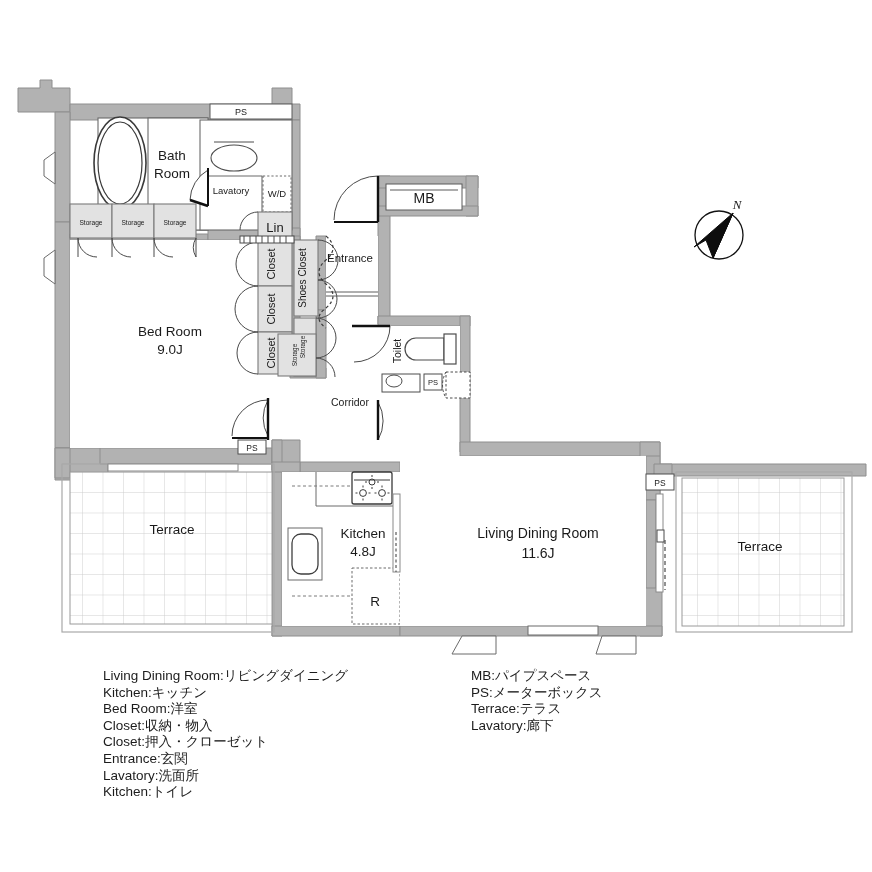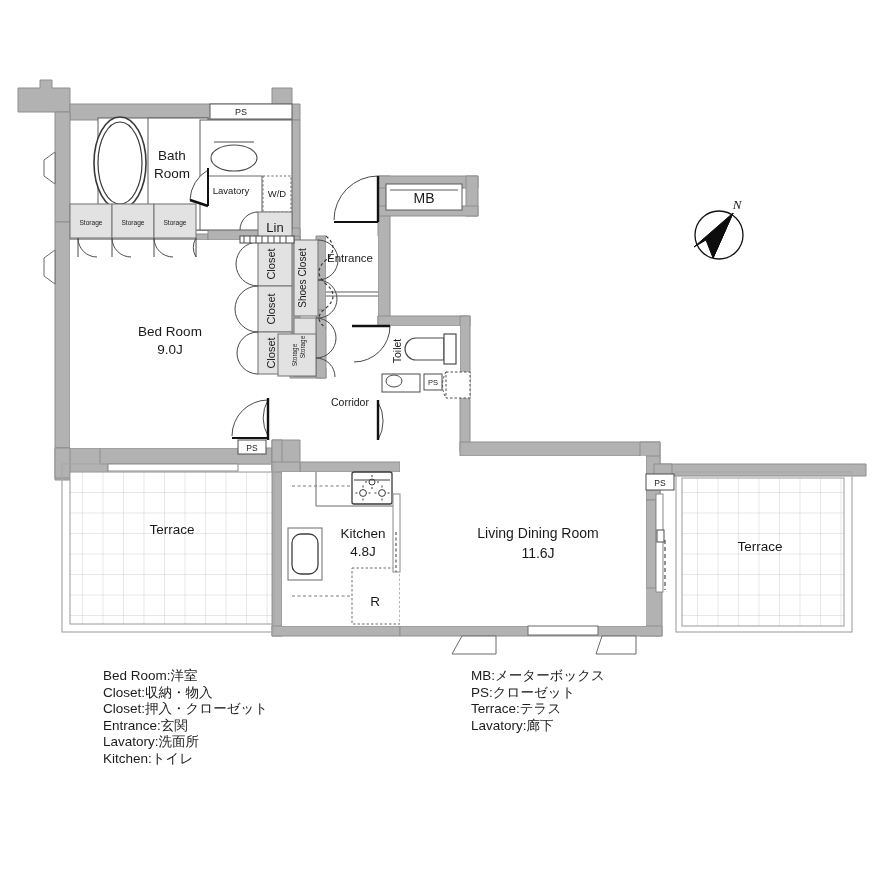--- a/index.html
+++ b/index.html
@@ -386,28 +386,30 @@
       <circle cx="719" cy="235" r="24" fill="#ffffff" stroke="#111111" stroke-width="1.3"></circle>
       <path d="M 733,213 L 713,258 L 706,240 L 694,247 Z" fill="#0d0d0d" stroke="#0d0d0d" stroke-width="1"></path>
       <path d="M 733,213 L 713,258 L 721,240 Z" fill="#ffffff" stroke="#0d0d0d" stroke-width="1"></path>
       <text class="compass-n" x="737" y="209">N</text>
     </g>
 
   </svg>
 
   <div class="legend">
     <div class="legend-col col1">
+      <div class="legend-line">Living Dining Room:リビングダイニング</div>
+      <div class="legend-line">Kitchen:キッチン</div>
       <div class="legend-line">Bed Room:洋室</div>
       <div class="legend-line">Closet:収納・物入</div>
       <div class="legend-line">Closet:押入・クローゼット</div>
       <div class="legend-line">Entrance:玄関</div>
       <div class="legend-line">Lavatory:洗面所</div>
       <div class="legend-line">Kitchen:トイレ</div>
     </div>
     <div class="legend-col col2">
-      <div class="legend-line">MB:メーターボックス</div>
-      <div class="legend-line">PS:クローゼット</div>
+      <div class="legend-line">MB:パイプスペース</div>
+      <div class="legend-line">PS:メーターボックス</div>
       <div class="legend-line">Terrace:テラス</div>
       <div class="legend-line">Lavatory:廊下</div>
     </div>
   </div>
 
 </div>
 
 </body></html>

